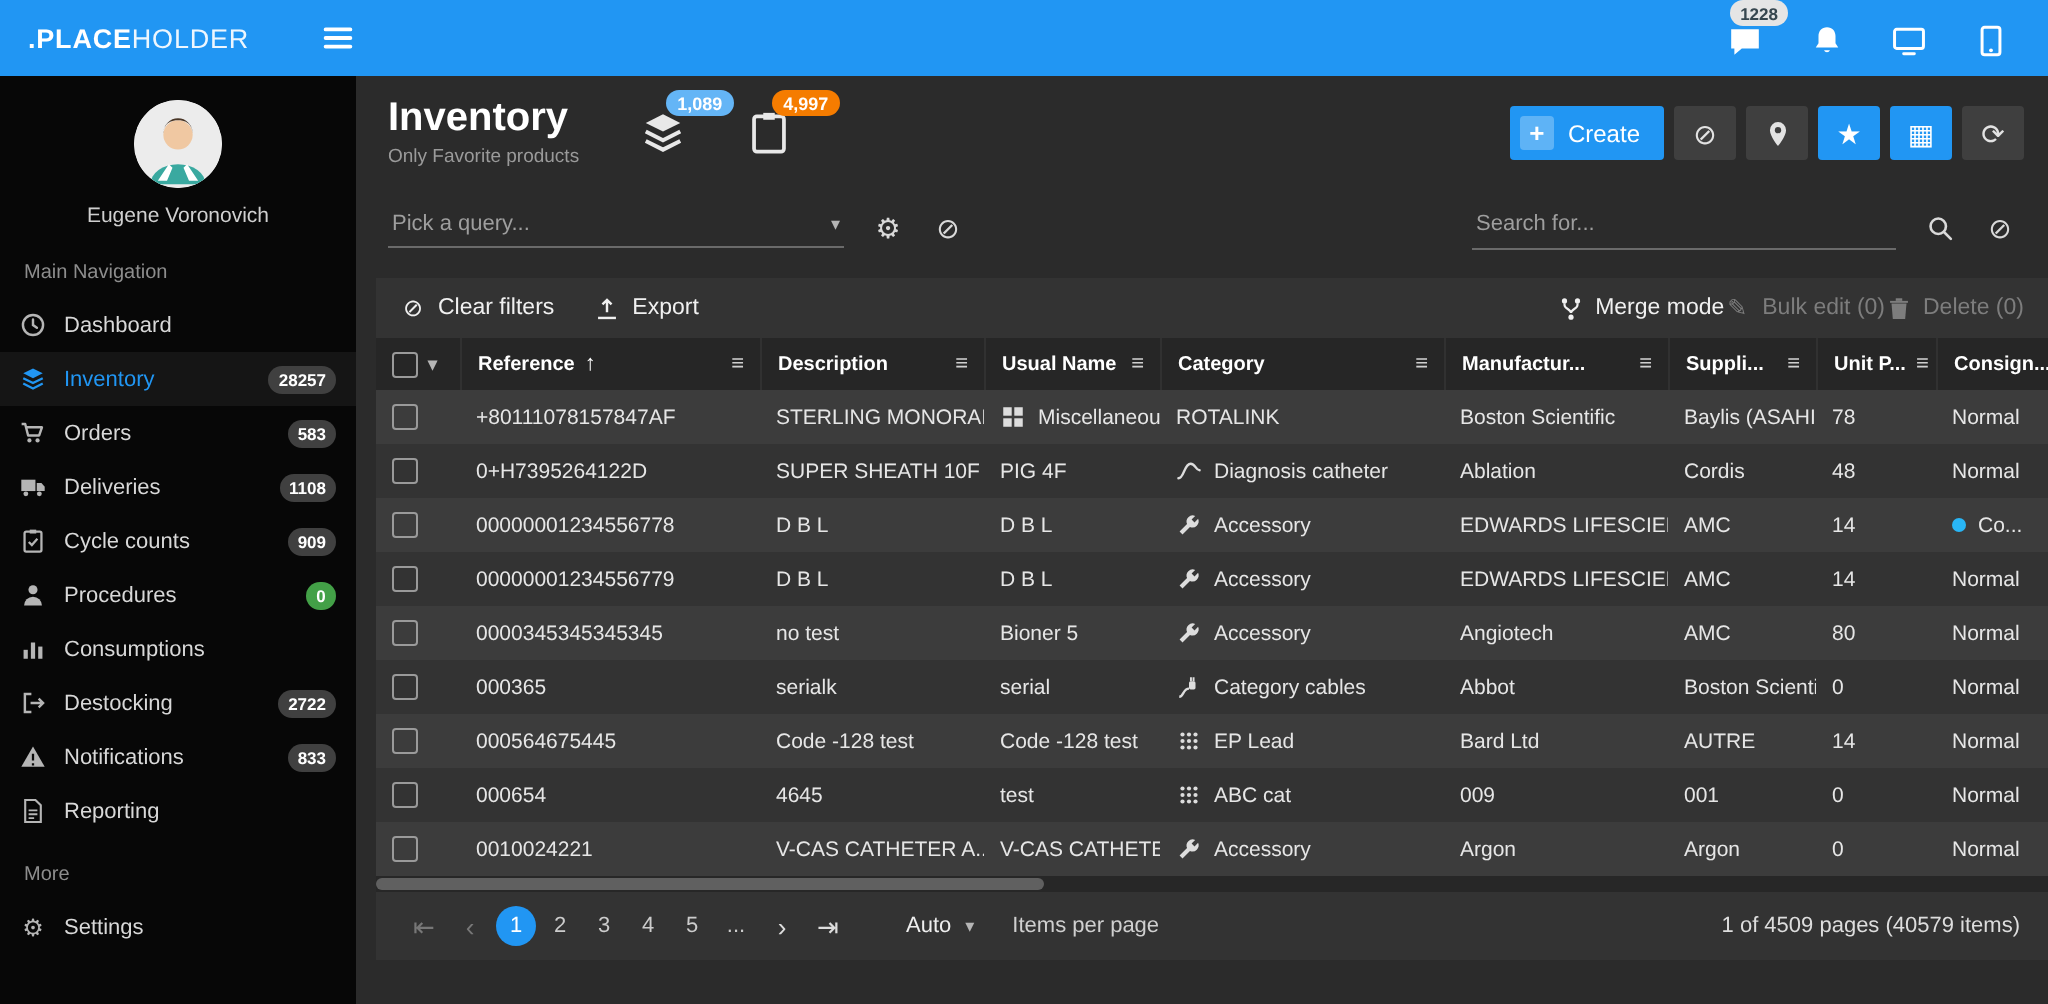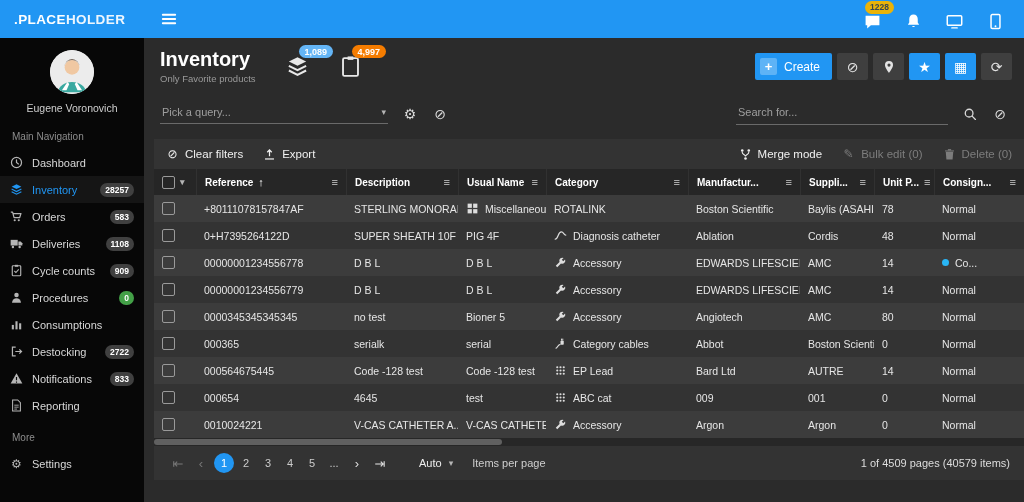--- a/index.html
+++ b/index.html
@@ -5,33 +5,33 @@
   *{margin:0;padding:0;box-sizing:border-box}
   html,body{width:1024px;height:502px;overflow:hidden;background:#2b2b2b;
     font-family:"Liberation Sans",sans-serif}
   .icon{display:inline-flex;align-items:center;justify-content:center;line-height:1}
   .icon svg{width:100%;height:100%;display:block}
 
   
   .topbar{height:38px;background:#2196f3;display:flex;align-items:center;color:#fff}
   .logo{width:150px;padding-left:14px;font-size:13.5px;letter-spacing:.4px;cursor:pointer;white-space:nowrap}
   .logo b{font-weight:700}
-  .logo span{font-weight:700;opacity:.92}
+  .logo span{font-weight:400;opacity:.92}
   .menu-btn{width:18px;height:18px;margin-left:10px;color:#fff;cursor:pointer}
   .topbar-right{margin-left:auto;display:flex;align-items:center;gap:24px;padding-right:20px;padding-top:8px}
   .tb-wrap{position:relative;cursor:pointer}
   .tb-icon{width:17px;height:17px;color:#fff}
-  .tb-badge{position:absolute;top:-12px;right:-13px;background:#eab308;color:#37474f;
+  .tb-badge{position:absolute;top:-12px;right:-13px;background:#e5e5e5;color:#37474f;
     font-size:8.5px;font-weight:700;padding:1.5px 5px;border-radius:8px;white-space:nowrap}
 
   
   .shell{display:flex;height:464px}
 
   
-  .sidebar{width:144px;background:#070707;display:flex;flex-direction:column;flex:none}
+  .sidebar{width:178px;background:#070707;display:flex;flex-direction:column;flex:none}
   .profile{padding:12px 0 4px;text-align:center}
   .avatar{width:44px;height:44px;border-radius:50%;margin:0 auto;overflow:hidden;background:#ececec;cursor:pointer}
   .user-name{font-size:10.5px;color:#cfcfcf;margin-top:8px}
   .nav-section{font-size:10px;color:#8d8d8d;padding:13px 12px 7px}
   .nav-item{height:27px;display:flex;align-items:center;padding:0 10px;gap:9px;cursor:pointer}
   .nav-icon{width:13px;height:13px;color:#b5b5b5;flex:none;font-size:12px}
   .nav-label{font-size:11px;color:#d8d8d8;flex:1;white-space:nowrap;overflow:hidden}
   .nav-item.active{background:#151515}
   .nav-item.active .nav-label,.nav-item.active .nav-icon{color:#2196f3}
   .nav-badge{font-size:8.5px;font-weight:700;color:#fff;background:#404040;border-radius:8px;
@@ -72,21 +72,21 @@
     color:#ddd;font-size:11px;padding:4px 2px 6px;outline:none;font-family:inherit}
   .search-input::placeholder{color:#9e9e9e}
   .search-wrap .qr-icon svg{width:14px;height:14px}
 
   
   .panel{margin:14px 0 0 10px;background:#333}
   .panel-toolbar{height:30px;display:flex;align-items:center;padding:0 12px;gap:20px}
   .tool-btn{display:flex;align-items:center;gap:6px;font-size:11.5px;color:#f0f0f0;cursor:pointer;white-space:nowrap}
   .t-icon{width:13px;height:13px;font-size:12px}
   .tool-btn.disabled{color:#7d7d7d}
-  .toolbar-right{margin-left:auto;display:flex;gap:20px}
+  .toolbar-right{margin-left:auto;display:flex;}
 
   
   .grid{display:grid;grid-template-columns:42px 150px 112px 88px 142px 112px 74px 60px 1fr;align-items:center}
   .thead{background:#262626;height:26px;font-size:10px;font-weight:700;color:#fff}
   .th{display:flex;align-items:center;gap:5px;padding:0 8px;height:100%;
     border-left:1px solid #313131;overflow:hidden;white-space:nowrap;cursor:pointer}
   .th:first-child{border-left:none}
   .col-menu{margin-left:auto;color:#cfcfcf;font-size:11px}
   .sort{color:#fff;font-size:11px}
   .trow{height:27px;font-size:10.5px;color:#e6e6e6;cursor:pointer}

